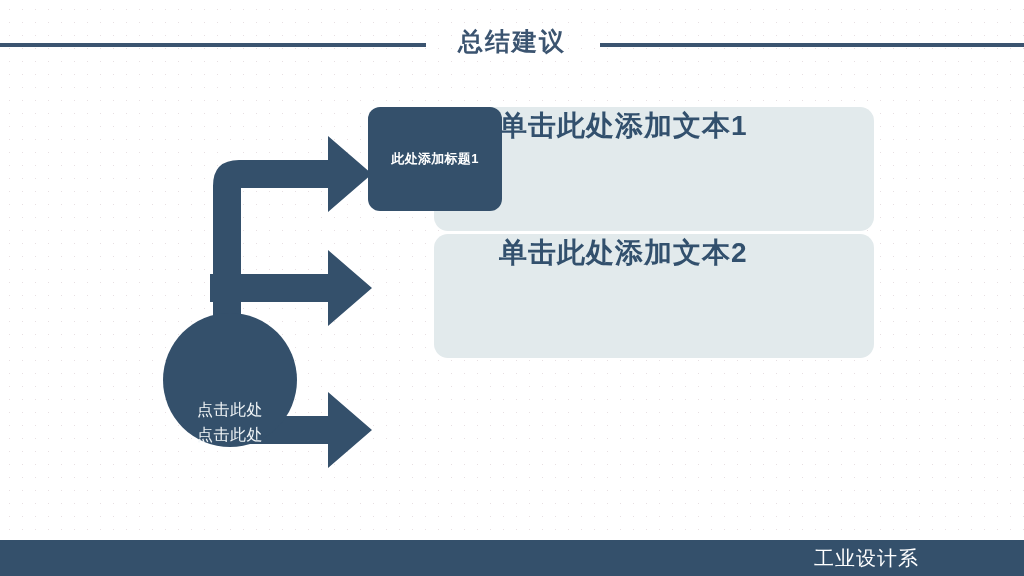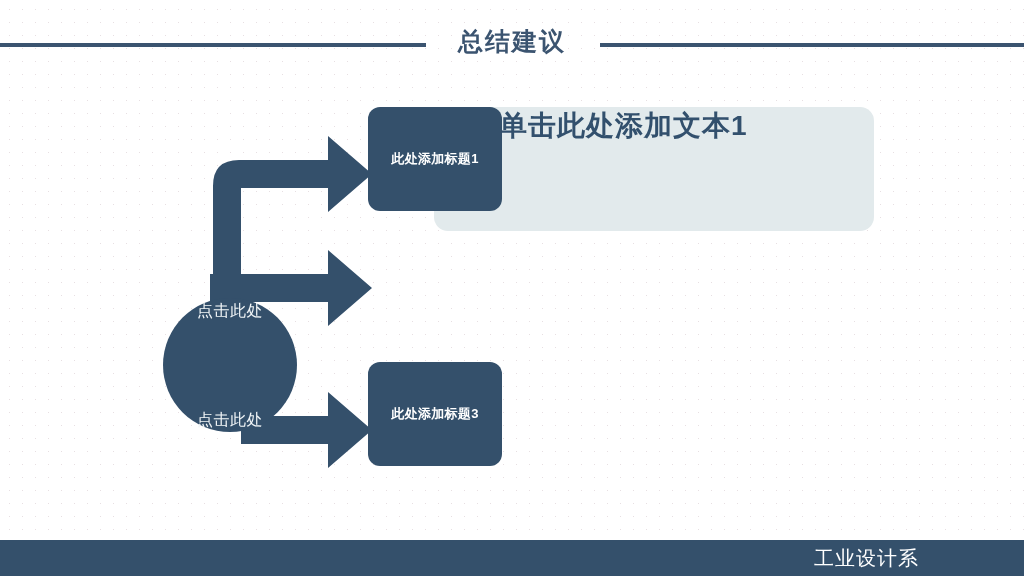--- a/index.html
+++ b/index.html
@@ -68,35 +68,34 @@
     position: absolute;
     left: 150px;
     top: 0px;
     width: 240px;
     height: 420px;
   }
 
   .hub-circle {
     position: absolute;
     left: 163px;
-    top: 220px;
+    top: 235px;
     width: 134px;
     height: 134px;
     border-radius: 50%;
     background: #34506b;
     display: flex;
     flex-direction: column;
     align-items: center;
-    justify-content: space-between;
+    justify-content: flex-end;
     color: #f2f6f8;
     font-size: 16px;
     line-height: 25px;
     text-align: center;
     letter-spacing: 0.5px;
-    gap: 44px;
   }
   .hub-line { display: block; }
 
   
   .row {
     position: absolute;
     left: 368px;
     width: 506px;
     height: 104px;
   }
@@ -213,26 +212,26 @@
     <div class="row r1">
       <div class="row-body">
         <span class="row-body-text">单击此处添加文本1</span>
       </div>
       <div class="row-chip">
         <span>此处添加标题1</span>
       </div>
     </div>
 
     <div class="row r2">
+      <div class="row-body">
+        <span class="row-body-text">单击此处添加文本2</span>
+      </div>
     </div>
 
     <div class="row r3">
-      <div class="row-chip">
-        <span>此处添加标题3</span>
-      </div>
     </div>
 
   </div>
 
   <div class="footer-bar"></div>
   <div class="footer-text">工业设计系</div>
 
 </div>
 
 </body></html>

